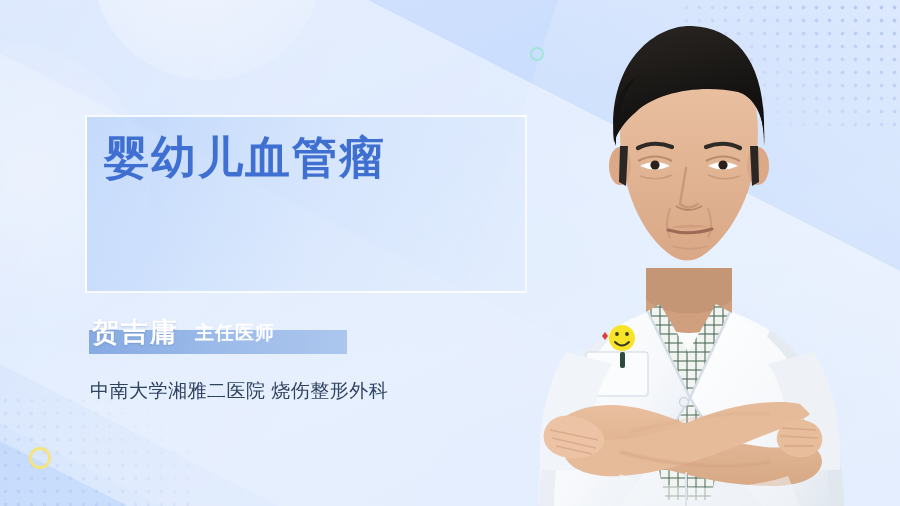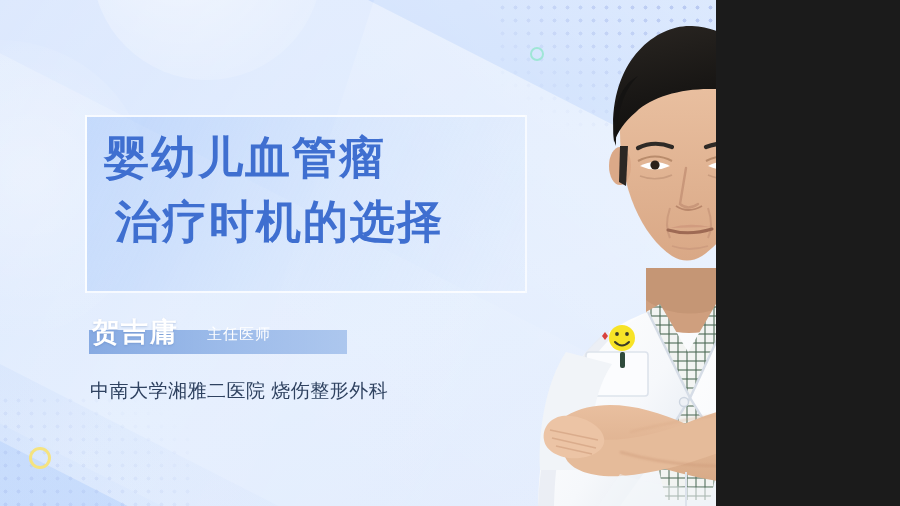--- a/index.html
+++ b/index.html
@@ -1,20 +1,20 @@
 <!DOCTYPE html>
 <html><head>
 <meta charset="utf-8">
 <style>
   html,body{margin:0;padding:0;background:#1b1b1b;}
   *{box-sizing:border-box;}
 
   .stage{
     position:relative;
-    width:716px;height:506px;
+    width:900px;height:506px;
     overflow:hidden;
     font-family:"Liberation Sans","DejaVu Sans",sans-serif;
     background:#cfe0fd;
   }
 
   
   .bg-base{
     position:absolute;inset:0;
     background:linear-gradient(160deg,#d3e2fd 0%,#c9ddfd 38%,#cde0fd 62%,#c6dafc 100%);
   }
@@ -123,22 +123,22 @@
   .name-row{
     position:absolute;left:3px;top:-16px;
     display:flex;align-items:baseline;gap:16px;
     white-space:nowrap;
   }
   .doc-name{
     color:#ffffff;font-size:27px;font-weight:700;letter-spacing:2px;
     text-shadow:0 1px 2px rgba(60,95,160,.25);
   }
   .doc-title{
-    color:#ffffff;font-size:15px;font-weight:400;letter-spacing:1px;
-    position:relative;top:-2px;margin-left:12px;
+    color:#ffffff;font-size:19px;font-weight:700;letter-spacing:1px;
+    position:relative;top:-2px;
   }
   .doc-affil{
     position:absolute;left:1px;top:48px;
     color:#2f4260;font-size:19px;font-weight:400;letter-spacing:.5px;white-space:nowrap;
   }
 
   
   .subject{position:absolute;left:470px;top:0;width:430px;height:506px;}
   .subject svg{display:block;width:100%;height:100%;}
 </style>
@@ -273,21 +273,20 @@
       <path d="M160 432 C 210 420, 260 410, 300 414" stroke="#d8a886" stroke-width="2" fill="none" opacity=".45" filter="url(#soft)"></path>
 
       <path d="M150 474 C 200 492, 270 492, 318 476 L 330 506 L 128 506 Z" fill="#f2f5f9" opacity=".55"></path>
       <path d="M216 472 L 216 506" stroke="#dde3ec" stroke-width="2"></path>
     </svg>
   </div>
 
   <div class="title-frame"></div>
   <div class="title-text">
     <span class="title-line l1">婴幼儿血管瘤</span>
-    <span class="title-line l2">治疗时机的选择</span>
   </div>
 
   <div class="doctor-block">
     <div class="name-bar">
       <div class="name-bar-fill"></div>
       <div class="name-row">
         <span class="doc-name">贺吉庸</span>
         <span class="doc-title">主任医师</span>
       </div>
     </div>

